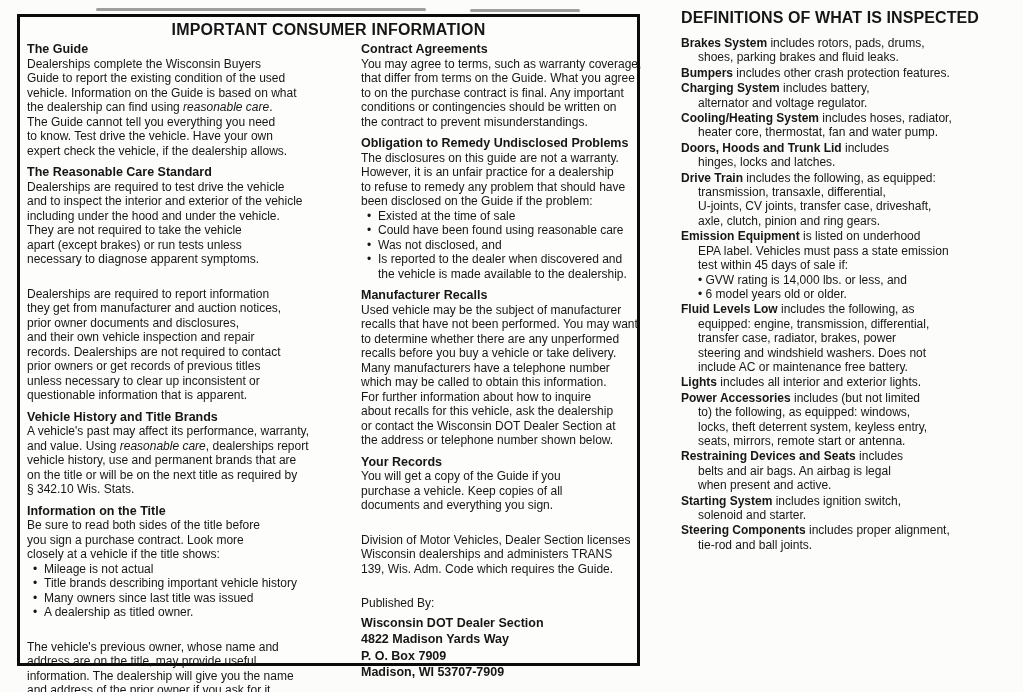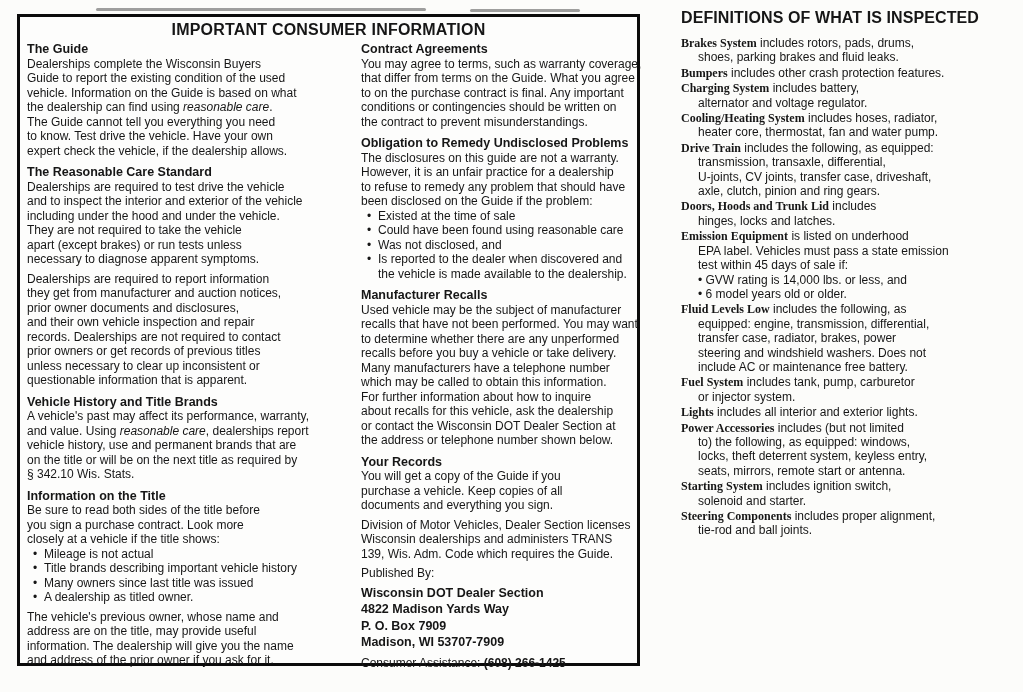--- a/index.html
+++ b/index.html
@@ -23,42 +23,42 @@
     margin:1px 0 3px 0; line-height:19px;
   }
   .cols { display:flex; gap:26px; }
   .col { box-sizing:border-box; }
   .col-left  { width:308px; flex:none; }
   .col-right { width:288px; flex:none; }
 
   .sec + .sec { margin-top:7px; }
   .sec-h { margin:0; font-size:12.5px; font-weight:bold; line-height:14.5px; }
   .para  { margin:0; font-size:12px; line-height:14.5px; white-space:pre-line; }
-  .mt    { margin-top:5px; }
+  .mt    { margin-top:20px; }
   .it    { font-style:italic;text-align:right; }
   .bd    { font-weight:bold; }
 
   .blist { list-style:none; margin:0; padding:0; }
   .blist li {
     position:relative; padding-left:17px; font-size:12px; line-height:14.5px;
     white-space:pre-line;
   }
   .blist li::before { content:"\2022"; position:absolute; left:6px; }
 
   .addr { margin-top:4px; }
   .addr div { font-size:12.5px; line-height:16.5px; font-weight:bold; }
 
   
   .defs { position:absolute; left:681px; top:8px; width:336px; }
   .defs-title { font-size:16px; font-weight:bold; margin:0 0 8px 0; line-height:20px; letter-spacing:.1px; }
   .def {
     font-size:12px; line-height:14.4px; margin:0 0 1px 0;
     padding-left:17px; text-indent:-17px; white-space:pre-line;
   }
-  .def b { font-weight:bold;font-family:Liberation Serif, serif; }
+  .def b { font-weight:bold; }
   .defdot { text-indent:0; white-space:pre-line; }
 </style>
 </head>
 <body>
 
 <div class="smudge" style="left:96px; top:8px; width:330px; height:3px;"></div>
 <div class="smudge" style="left:470px; top:9px; width:110px; height:3px;"></div>
 
 <div class="box">
   <div class="box-title">IMPORTANT CONSUMER INFORMATION</div>
@@ -176,39 +176,40 @@
 <div class="defs">
   <div class="defs-title">DEFINITIONS OF WHAT IS INSPECTED</div>
   <div class="def-list">
       <div class="def"><b>Brakes System</b><span> includes rotors, pads, drums,
 shoes, parking brakes and fluid leaks.</span></div>
       <div class="def"><b>Bumpers</b><span> includes other crash protection features.</span></div>
       <div class="def"><b>Charging System</b><span> includes battery,
 alternator and voltage regulator.</span></div>
       <div class="def"><b>Cooling/Heating System</b><span> includes hoses, radiator,
 heater core, thermostat, fan and water pump.</span></div>
+      <div class="def"><b>Doors, Hoods and Trunk Lid</b><span> includes
+hinges, locks and latches.</span></div>
       <div class="def"><b>Drive Train</b><span> includes the following, as equipped:
 transmission, transaxle, differential,
 U-joints, CV joints, transfer case, driveshaft,
 axle, clutch, pinion and ring gears.</span></div>
-      <div class="def"><b>Doors, Hoods and Trunk Lid</b><span> includes
-hinges, locks and latches.</span></div>
       <div class="def"><b>Emission Equipment</b><span> is listed on underhood
 EPA label. Vehicles must pass a state emission
 test within 45 days of sale if:</span><div class="defdot">• GVW rating is 14,000 lbs. or less, and</div><div class="defdot">• 6 model years old or older.</div></div>
       <div class="def"><b>Fluid Levels Low</b><span> includes the following, as
 equipped: engine, transmission, differential,
 transfer case, radiator, brakes, power
 steering and windshield washers. Does not
 include AC or maintenance free battery.</span></div>
-      <div class="def"><b>Fuel System</b><span> includes tank, pump, carburetor
-or injector system.</span></div>
       <div class="def"><b>Lights</b><span> includes all interior and exterior lights.</span></div>
       <div class="def"><b>Power Accessories</b><span> includes (but not limited
 to) the following, as equipped: windows,
 locks, theft deterrent system, keyless entry,
 seats, mirrors, remote start or antenna.</span></div>
+      <div class="def"><b>Restraining Devices and Seats</b><span> includes
+belts and air bags. An airbag is legal
+when present and active.</span></div>
       <div class="def"><b>Starting System</b><span> includes ignition switch,
 solenoid and starter.</span></div>
       <div class="def"><b>Steering Components</b><span> includes proper alignment,
 tie-rod and ball joints.</span></div>
     </div>
 </div>
 
 </body></html>

